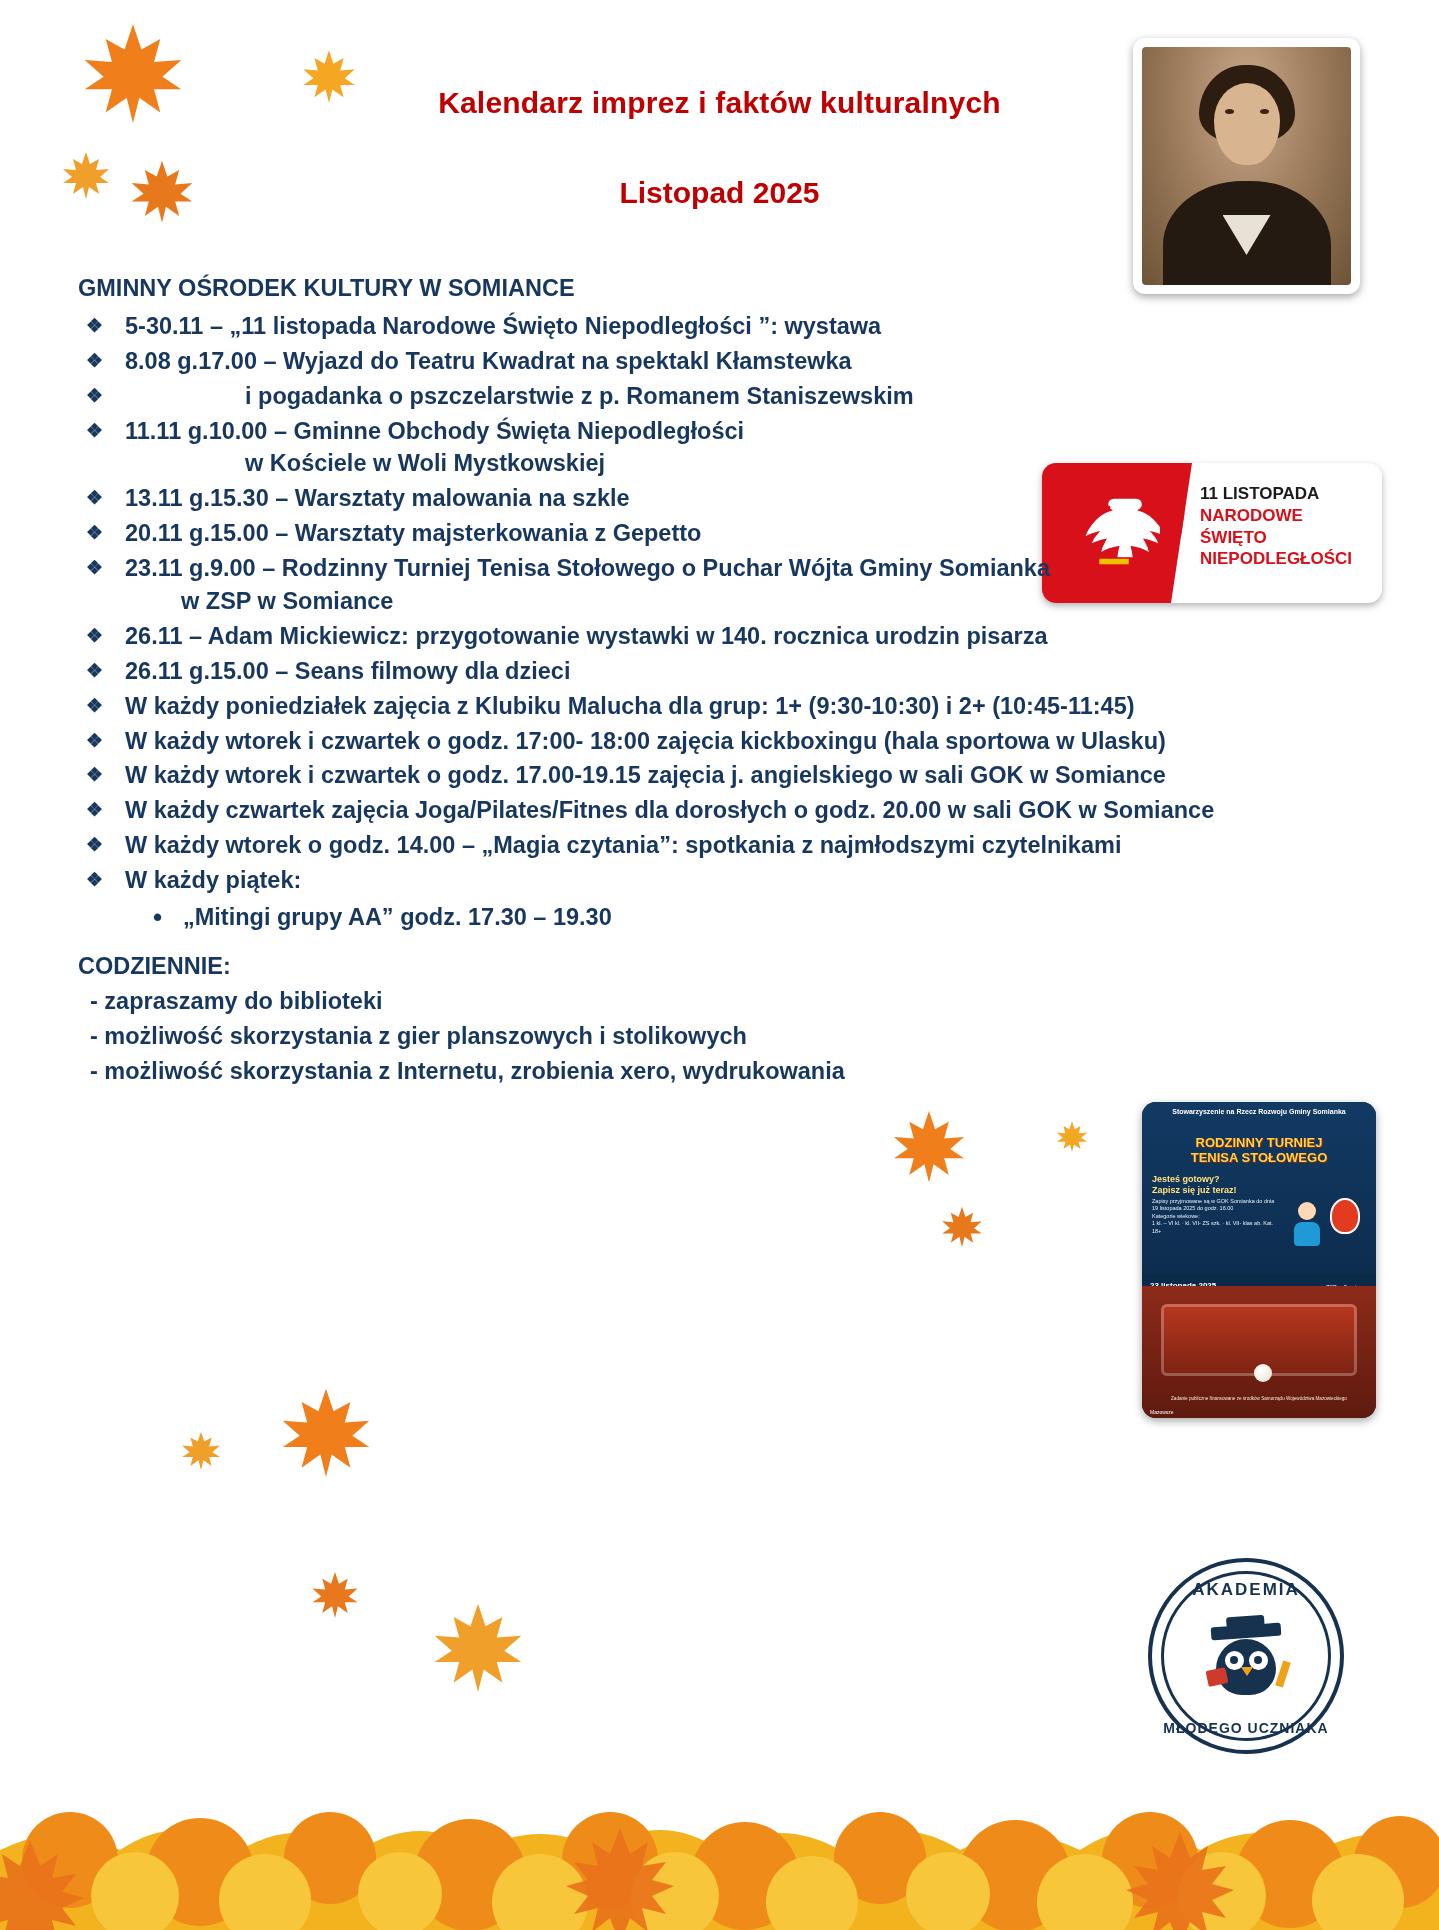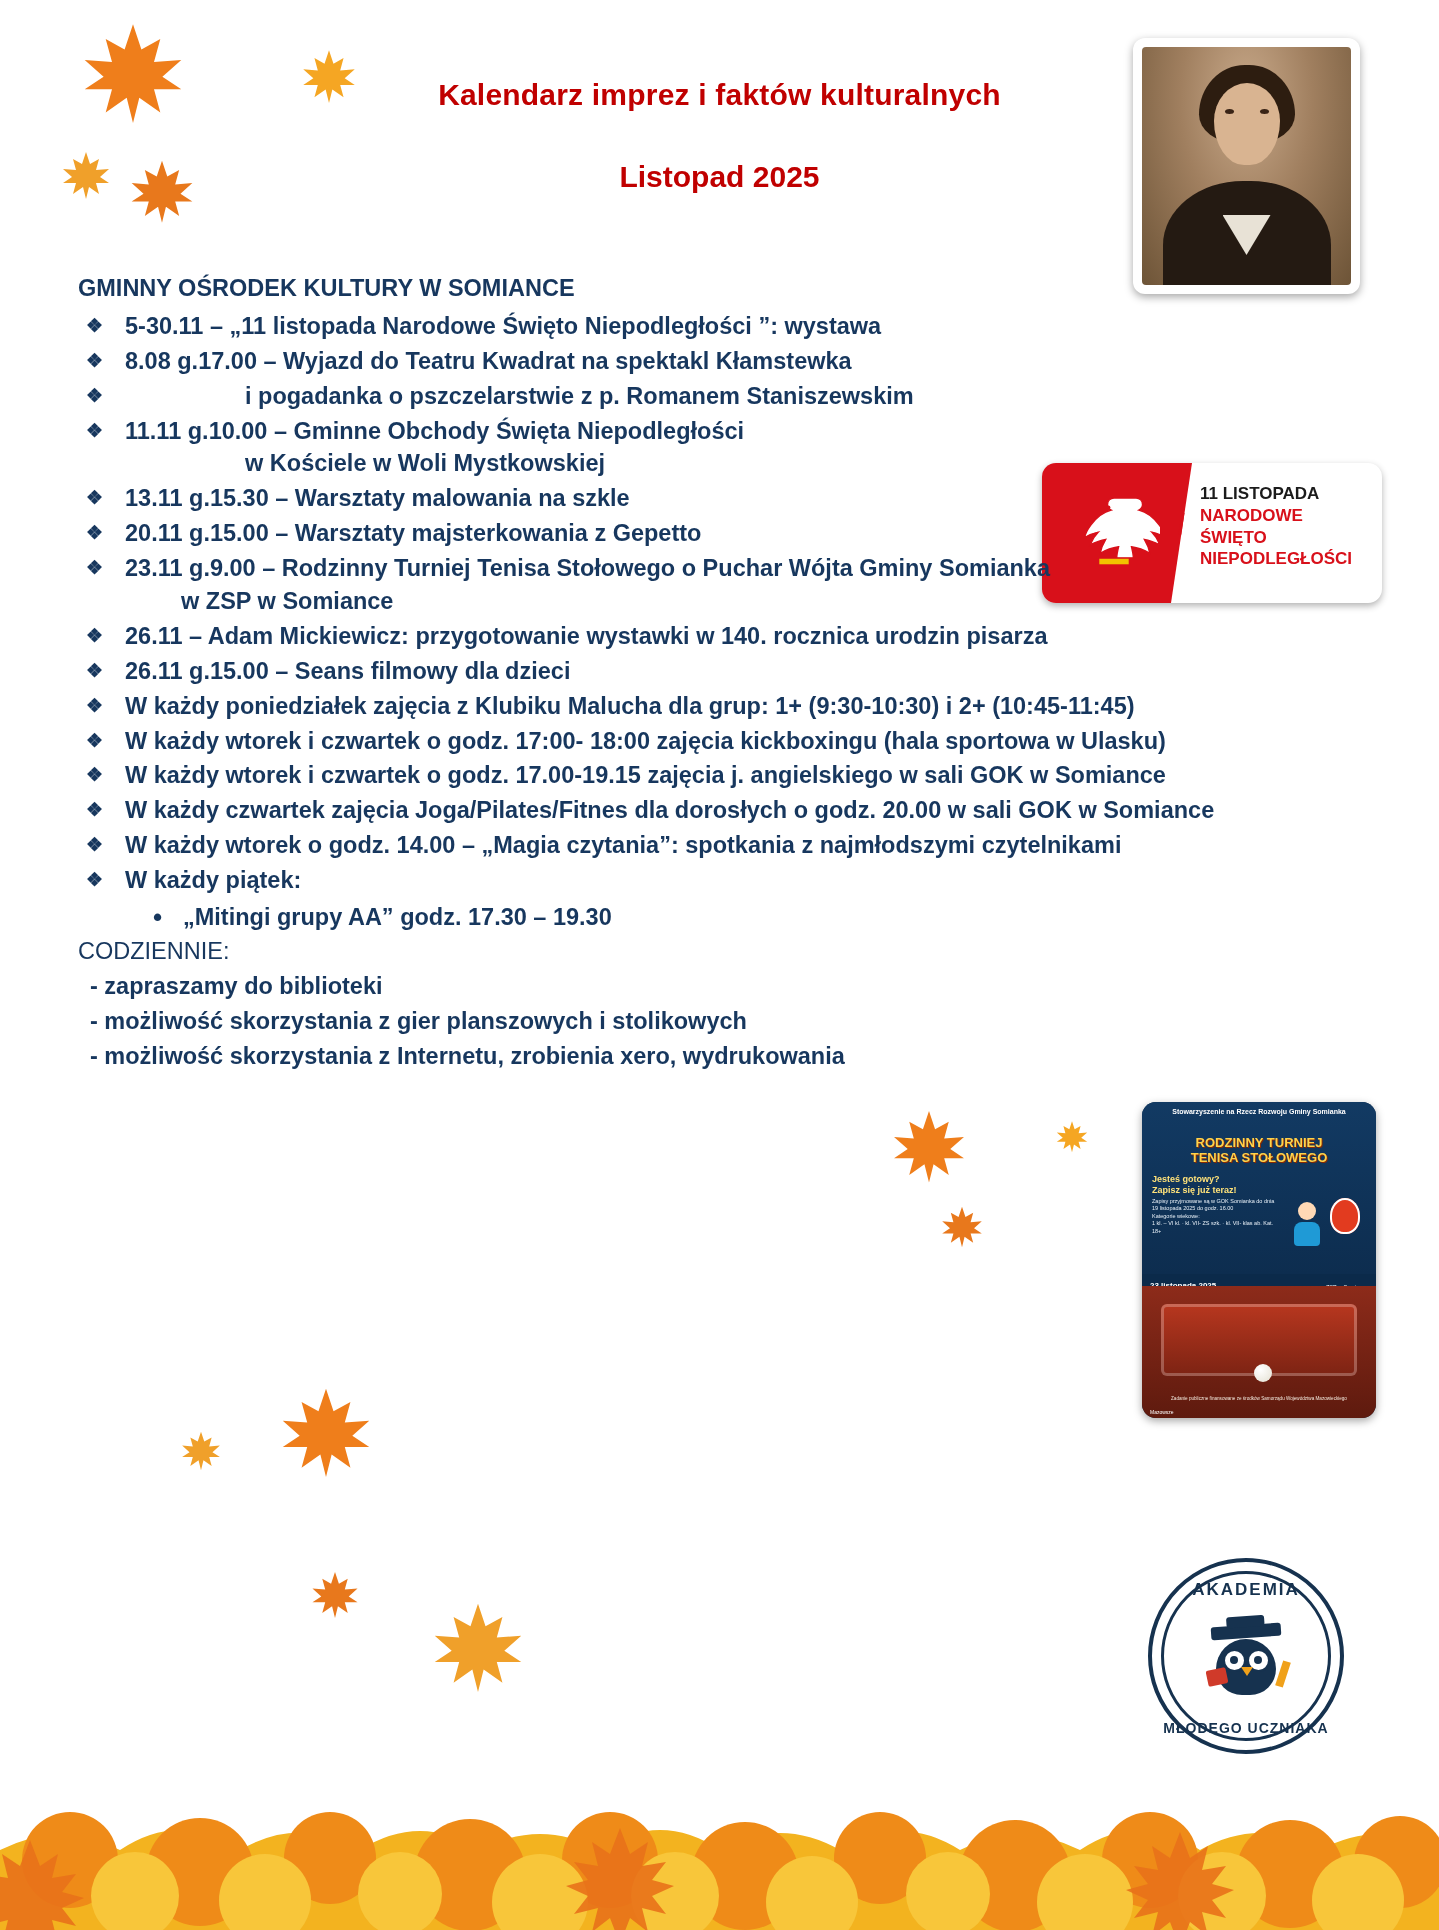--- a/index.html
+++ b/index.html
@@ -27,21 +27,21 @@
     left: 0;
     width: 1439px;
     text-align: center;
     pointer-events: none;
   }
   .title-main {
     color: #c00000;
     font-size: 30px;
     font-weight: bold;
     letter-spacing: 0.2px;
-    margin: 0;
+    margin: 8px;
   }
   .title-sub {
     color: #c00000;
     font-size: 30px;
     font-weight: bold;
     margin: 0;
     padding-top: 48px;
   }
 
   
@@ -103,22 +103,22 @@
   }
   ul.sub-bullets > li .dot {
     position: absolute;
     left: 0;
     top: 0;
     font-size: 26px;
     line-height: 1.28;
   }
 
   .codziennie-head {
-    margin: 1px 0 2px 0;
-    font-weight: normal;
+    margin: 16px 0 2px 0;
+    font-weight: bold;
   }
   .dash-line {
     padding-left: 12px;
     margin: 2px 0;
   }
 
   
   .portrait {
     position: absolute;
     left: 1133px;

